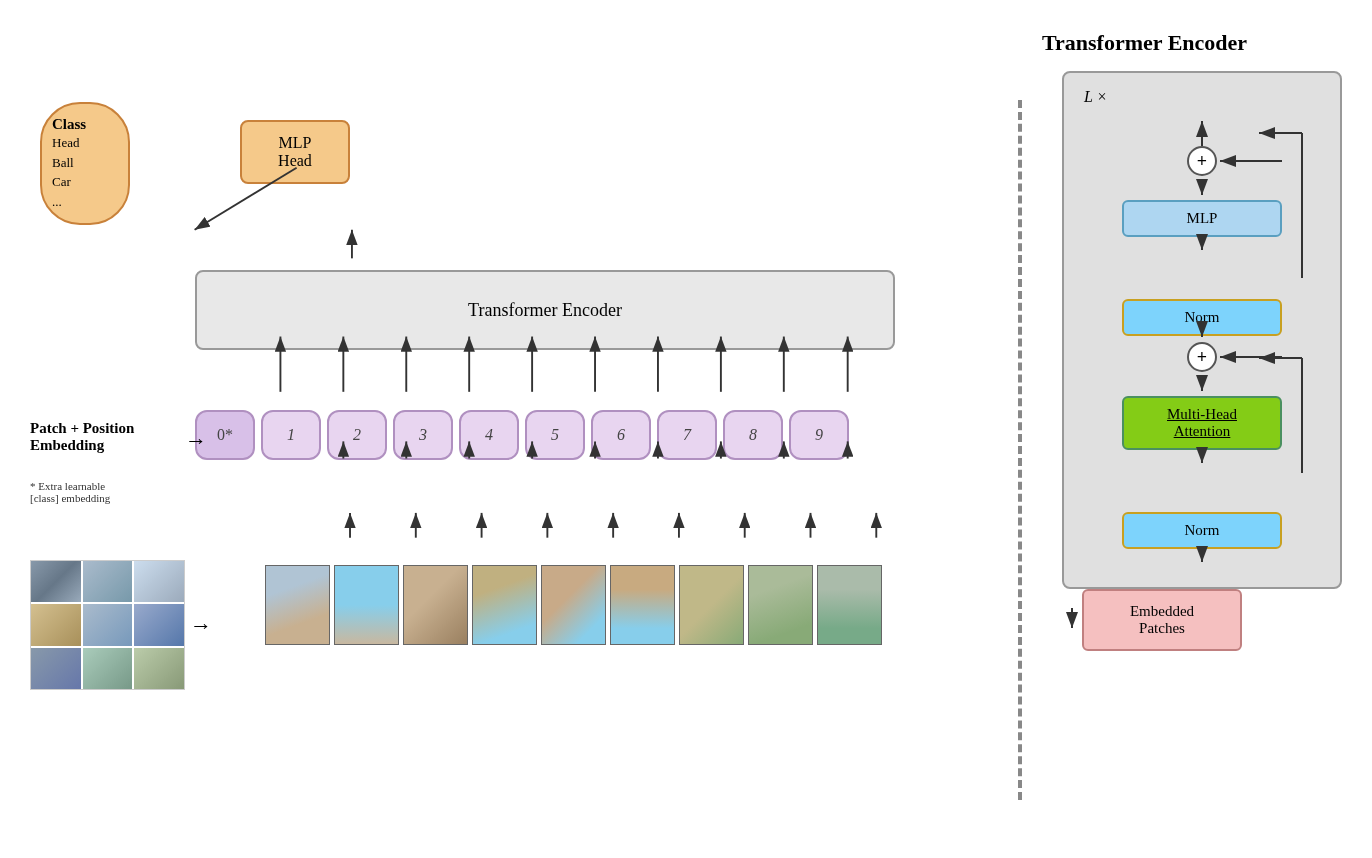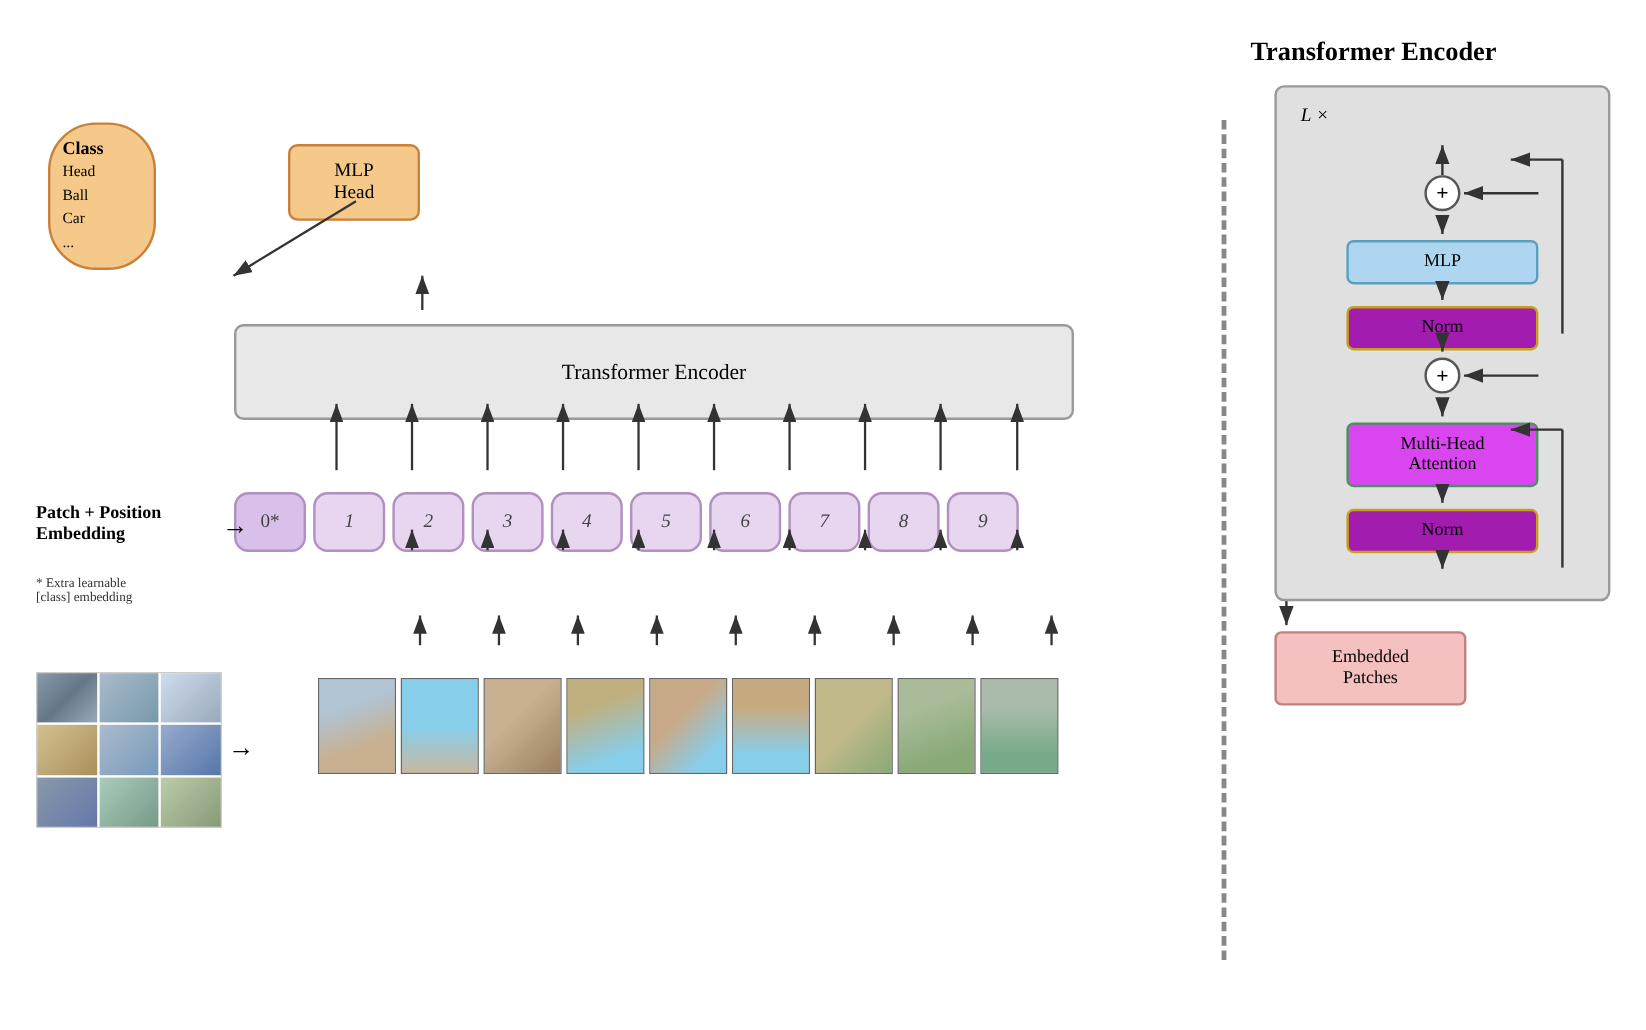--- a/index.html
+++ b/index.html
@@ -257,26 +257,28 @@
       font-size: 15px;
       text-align: center;
       width: 160px;
     }
 
     .enc-box.mlp-box {
       background: #aed6f1;
       border-color: #5a9fc0;
     }
     .enc-box.norm-box {
-      background: #a21caf;
+      background: #7dd3fc;
       border-color: #c8a020;
+      margin-top: 44px;
     }
     .enc-box.attn-box {
-      background: #d946ef;
+      background: #84cc16;
       border-color: #4a9060;
+      text-decoration: underline;
     }
     .enc-box.embedded-box {
       background: #f5c0c0;
       border-color: #c08080;
       width: 160px;
     }
 
     .plus-circle {
       width: 30px;
       height: 30px;
@@ -552,21 +554,21 @@
 
         <line x1="238" y1="175" x2="238" y2="30" stroke="#333" stroke-width="2"></line>
 
         <line x1="238" y1="30" x2="195" y2="30" stroke="#333" stroke-width="2" marker-end="url(#ah_sk1)"></line>
 
         <line x1="238" y1="370" x2="238" y2="255" stroke="#333" stroke-width="2"></line>
         <line x1="238" y1="255" x2="195" y2="255" stroke="#333" stroke-width="2" marker-end="url(#ah_sk2)"></line>
       </svg>
     </div>
 
-    <div style="display:flex; flex-direction:column; align-items:flex-start; margin-left:20px; position:relative;">
+    <div style="display:flex; flex-direction:row; align-items:center; margin-left:20px; position:relative;">
       <svg width="20" height="25" style="overflow:visible; display:block;">
         <defs>
           <marker id="ah11" markerWidth="8" markerHeight="6" refX="8" refY="3" orient="auto">
             <polygon points="0 0, 8 3, 0 6" fill="#333"></polygon>
           </marker>
         </defs>
         <line x1="10" y1="0" x2="10" y2="20" stroke="#333" stroke-width="2" marker-end="url(#ah11)"></line>
       </svg>
       <div class="enc-box embedded-box" style="text-align:center; padding:12px 10px;">
         <span style="white-space:pre-line;">Embedded

